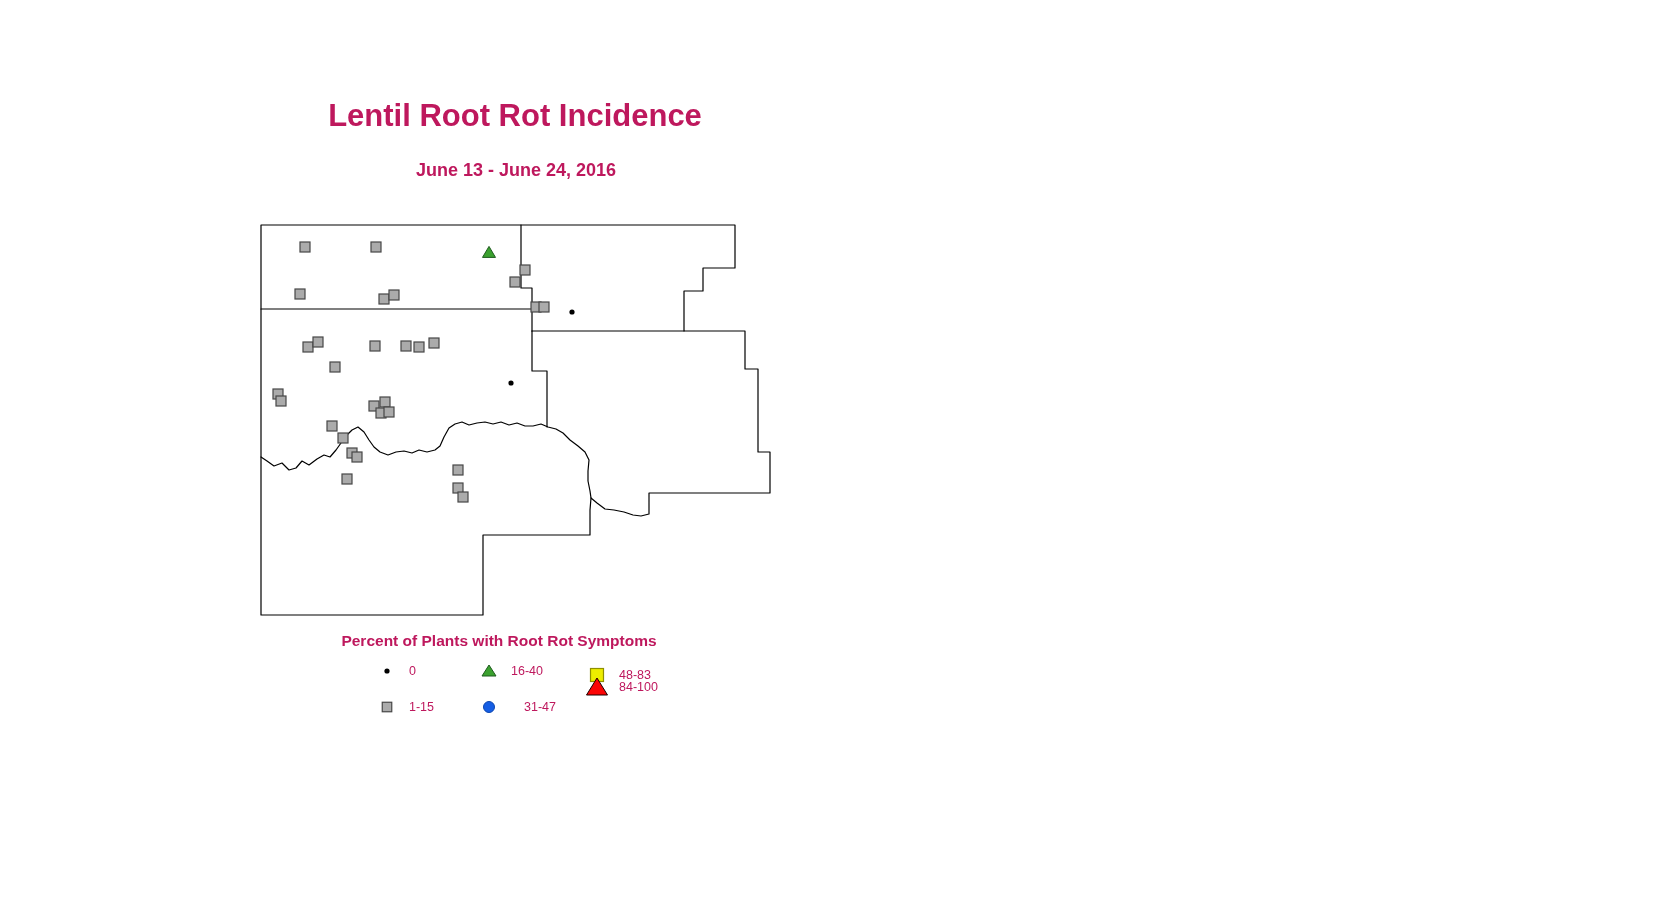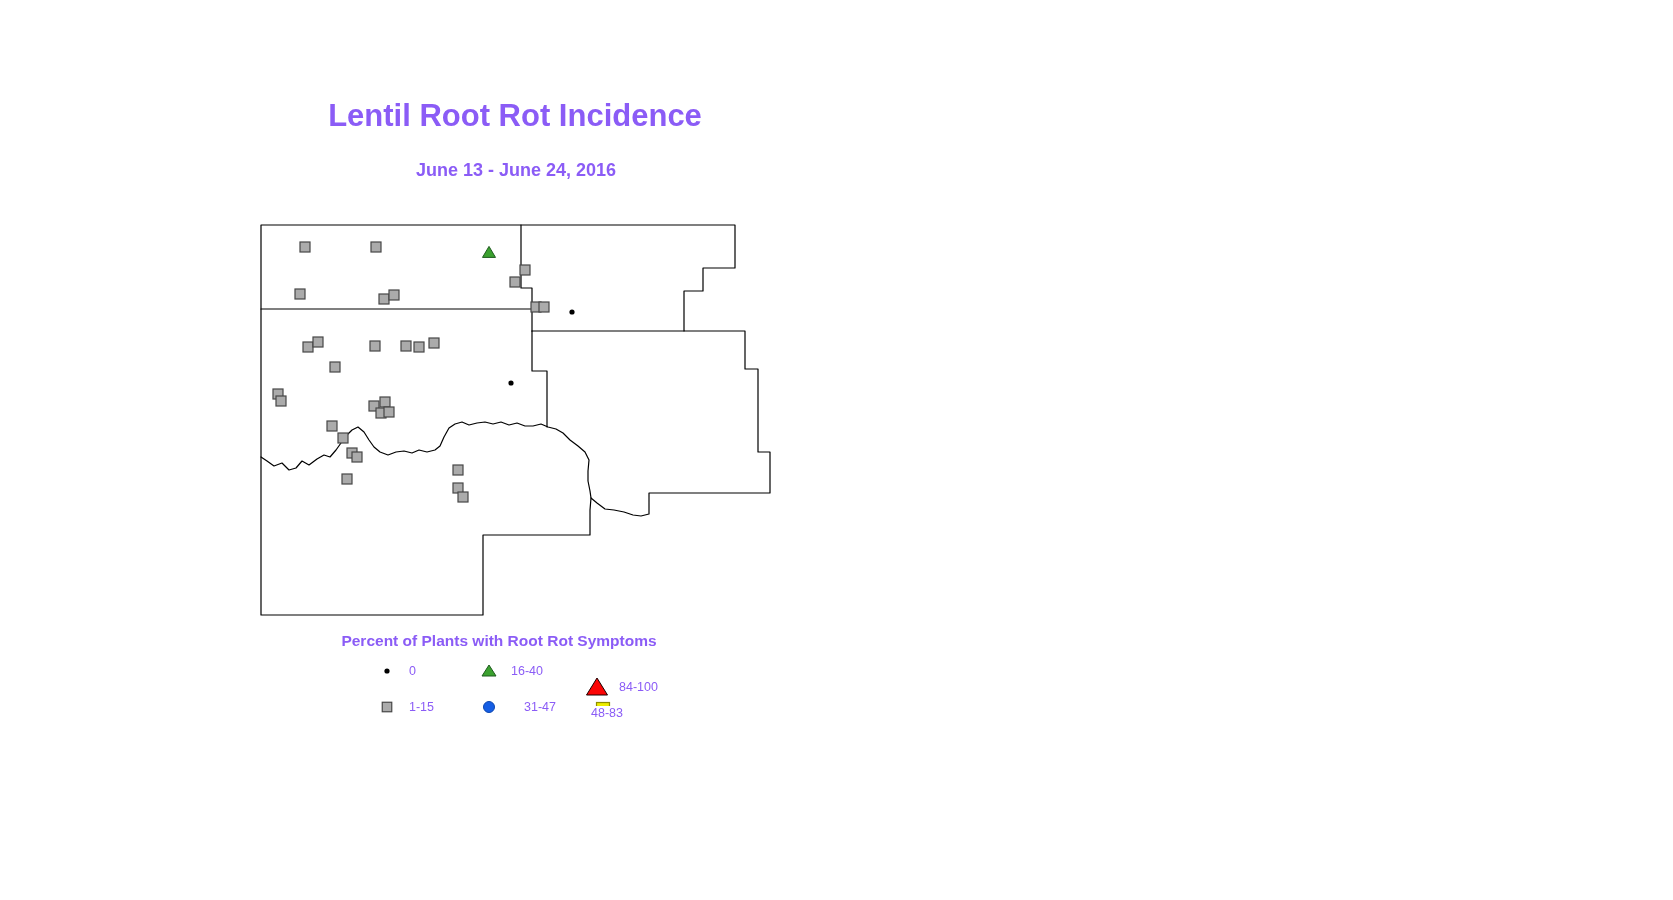--- a/index.html
+++ b/index.html
@@ -3,21 +3,21 @@
 <meta charset="utf-8">
 <style>
   html, body { margin: 0; padding: 0; background: #ffffff; }
   #canvas {
     position: relative;
     width: 1673px;
     height: 900px;
     background: #ffffff;
     overflow: hidden;
     font-family: "Liberation Sans", sans-serif;
-    color: #8b5cf6;
+    color: #be185d;
   }
   .map-title {
     position: absolute;
     top: 98px;
     left: 515px;
     transform: translateX(-50%);
     font-size: 31px;
     font-weight: bold;
     white-space: nowrap;
   }
@@ -132,21 +132,21 @@
           <polygon points="14,5 7,16 21,16" fill="#3BA12F" stroke="#1E5B1E" stroke-width="1"></polygon>
         </svg>
         <span class="lbl">16-40</span>
       </div>
       <div class="legend-item" style="left: 475px; top: 696px; gap: 13px;">
         <svg width="28" height="22">
           <circle cx="14" cy="11" r="5.5" fill="#155EE4" stroke="#0D47B0" stroke-width="1"></circle>
         </svg>
         <span class="lbl">31-47</span>
       </div>
-      <div class="legend-item" style="left: 583px; top: 698px; flex-direction: column;">
+      <div class="legend-item" style="left: 583px; top: 664px;">
         <svg width="28" height="22">
           <rect x="7.5" y="4.5" width="13" height="13" fill="#EDED00" stroke="#8F8F00" stroke-width="1.2"></rect>
         </svg>
         <span class="lbl">48-83</span>
       </div>
       <div class="legend-item" style="left: 583px; top: 676px;">
         <svg width="28" height="22">
           <polygon points="14,2 3.5,19 24.5,19" fill="#FB0505" stroke="#1C0000" stroke-width="1"></polygon>
         </svg>
         <span class="lbl">84-100</span>

